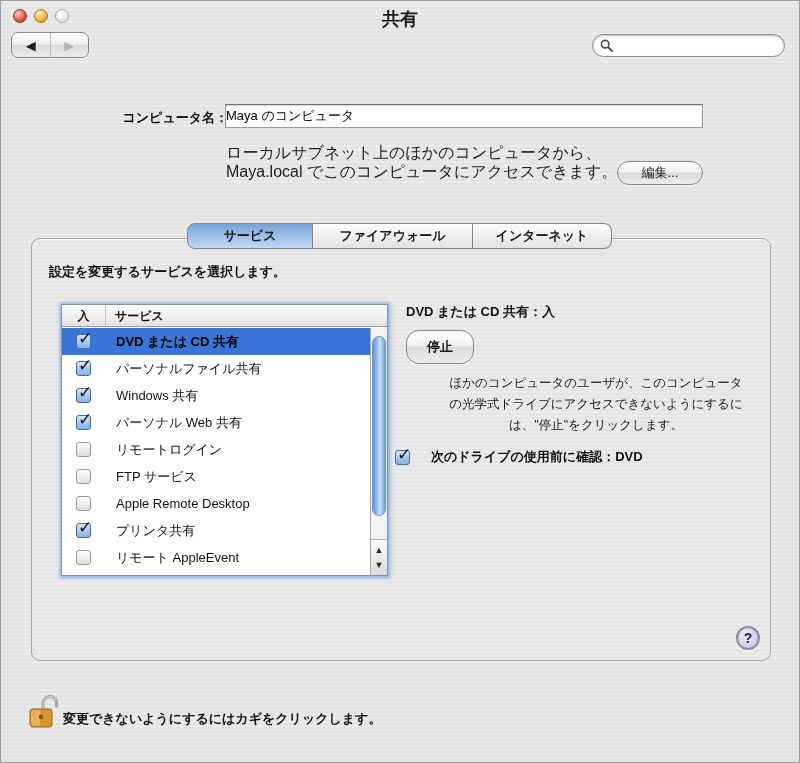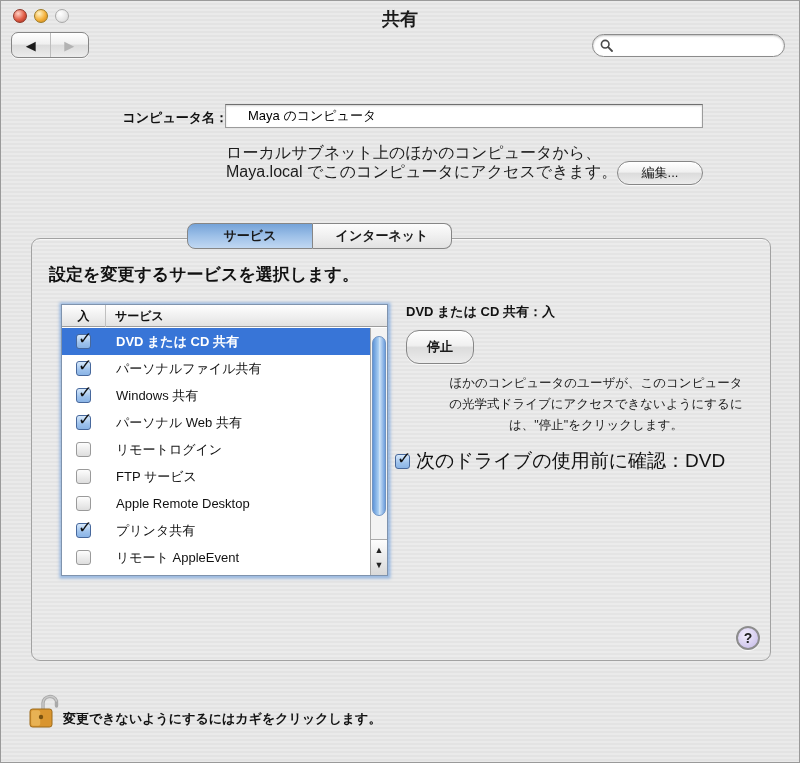--- a/index.html
+++ b/index.html
@@ -31,52 +31,52 @@
               font-size: 13px; font-weight: bold; color: #1a1a1a; display: flex; align-items: center; justify-content: center; }
   .search { position: absolute; left: 591px; top: 33px; width: 193px; height: 23px; border-radius: 12px;
             background: #ffffff; border: 1px solid #8b8b8b; box-shadow: inset 0 1px 2px rgba(0,0,0,.25); display: flex; align-items: center; }
   .search svg { margin-left: 7px; }
   .search input { border: none; outline: none; background: transparent; flex: 1; height: 100%; font-size: 12px; padding: 0 6px 0 3px; }
 
   
   .cname-label { position: absolute; left: 49px; top: 108px; width: 178px; text-align: right; font-size: 13px; font-weight: bold; }
   .cname-field { position: absolute; left: 224px; top: 103px; width: 478px; height: 24px; background: #fff;
                  border: 1px solid #9b9b9b; border-top-color: #6f6f6f; box-shadow: inset 0 1px 2px rgba(0,0,0,.18);
-                 font-size: 13px; padding: 0 22px; font-family: inherit; }
+                 font-size: 13px; padding: 0 0; font-family: inherit; }
   .cname-desc { position: absolute; left: 225px; top: 142px; font-size: 16px; line-height: 19px; color: #1c1c1c; }
   .edit-btn { position: absolute; left: 616px; top: 160px; width: 86px; height: 24px; border-radius: 12px;
               font-size: 13px; color: #1a1a1a; display: flex; align-items: center; justify-content: center; }
 
   
   .tabs { position: absolute; left: 186px; top: 222px; height: 26px; display: flex; z-index: 5; }
   .tab { height: 26px; display: flex; align-items: center; justify-content: center; font-size: 13px; font-weight: bold;
          border: 1px solid #868686; border-left: none; background: linear-gradient(180deg, #fdfdfd, #e2e2e2); color: #1a1a1a; }
   .tab:first-child { border-left: 1px solid #868686; border-radius: 8px 0 0 8px; }
   .tab:last-child { border-radius: 0 8px 8px 0; }
   .tab.selected { background: linear-gradient(180deg, #74a2d8 0%, #9dc0e8 50%, #c1d8f2 100%); }
   .tab.t1 { width: 126px; } .tab.t2 { width: 160px; } .tab.t3 { width: 139px; }
 
   
   .panel { position: absolute; left: 30px; top: 237px; width: 740px; height: 423px; border: 1px solid #a2a2a2;
            border-radius: 9px; background: repeating-linear-gradient(180deg, #ebebeb 0px, #ebebeb 2px, #e4e4e4 2px, #e4e4e4 4px);
            box-shadow: inset 0 1px 0 rgba(255,255,255,.6); }
-  .instruction { position: absolute; left: 48px; top: 262px; font-size: 17px; font-weight: bold; z-index: 6; }
+  .instruction { position: absolute; left: 48px; top: 262px; font-size: 13px; font-weight: bold; z-index: 6; }
 
   
   .svc-list { position: absolute; left: 60px; top: 303px; width: 327px; height: 272px; background: #fff;
               border: 1px solid #7f93ad; box-shadow: 0 0 3px 2.5px rgba(121,166,221,.75); z-index: 6; }
   .list-header { position: absolute; left: 0; top: 0; width: 100%; height: 22px;
                  background: linear-gradient(180deg, #ffffff, #e2e2e2); border-bottom: 1px solid #9c9c9c;
                  font-size: 12px; font-weight: bold; }
   .list-header .col-on { position: absolute; left: 0; top: 3px; width: 43px; text-align: center; }
   .list-header .col-svc { position: absolute; left: 53px; top: 3px; }
   .list-header .col-div { position: absolute; left: 43px; top: 0; width: 1px; height: 22px; background: #c0c0c0; }
   .list-body { position: absolute; left: 0; top: 23px; width: 309px; }
   .svc-row { position: relative; height: 27px; display: flex; align-items: center; font-size: 13px; }
-  .svc-row.selected { background: #3875d7; color: #ffffff; font-weight: bold; }
+  .svc-row.selected { background: #3875d7; color: #000000; font-weight: bold; }
   .cb { position: relative; width: 15px; height: 15px; border-radius: 3px; margin-left: 14px; flex: 0 0 auto;
         border: 1px solid #9a9a9a; background: linear-gradient(180deg, #fdfdfd, #dedede); }
   .cb.checked { border: 1px solid #47689c; background: linear-gradient(180deg, #d7e9fb 0%, #9ec2ec 60%, #8ab4e6 100%); }
   .cb.checked::after { content: "✓"; position: absolute; left: 1px; top: -7px; font-size: 17px; font-weight: 900; color: #101010; }
   .row-label { margin-left: 25px; white-space: nowrap; }
 
   
   .sbar { position: absolute; right: 0; top: 23px; bottom: 0; width: 17px; background: #f3f3f3; border-left: 1px solid #a8a8a8; }
   .sbar-thumb { position: absolute; left: 1px; top: 8px; width: 14px; height: 180px; border-radius: 8px;
                 border: 1px solid #6f94c4;
@@ -86,21 +86,21 @@
   .sbar-arrows .ar { position: absolute; left: 0; width: 100%; text-align: center; font-size: 9px; color: #222; line-height: 1; }
   .sbar-arrows .up { top: 6px; } .sbar-arrows .down { top: 21px; }
 
   
   .detail-heading { position: absolute; left: 405px; top: 302px; font-size: 13px; font-weight: bold; z-index: 6; }
   .stop-btn { position: absolute; left: 405px; top: 329px; width: 68px; height: 34px; border-radius: 13px;
               font-size: 13px; font-weight: bold; color: #1a1a1a; display: flex; align-items: center; justify-content: center; z-index: 6; }
   .detail-desc { position: absolute; left: 405px; top: 372px; width: 380px; font-size: 12.5px; line-height: 21px; color: #1b1b1b; z-index: 6; text-align: center; }
   .confirm-row { position: absolute; left: 394px; top: 447px; display: flex; align-items: center; z-index: 6; }
   .confirm-row .cb { margin-left: 0; }
-  .confirm-row .confirm-label { margin-left: 6px; font-size: 19px; font-weight: normal; }
+  .confirm-row .confirm-label { margin-left: 21px; font-size: 13px; font-weight: bold; }
 
   .help-btn { position: absolute; left: 735px; top: 625px; width: 24px; height: 24px; border-radius: 50%;
               border: 2px solid #8d8d8d; background: radial-gradient(circle at 40% 35%, #f2eefc, #cfc5ec 75%, #b9abdf);
               font-size: 14px; font-weight: bold; color: #222; display: flex; align-items: center; justify-content: center; z-index: 6;
               box-shadow: 0 1px 1px rgba(255,255,255,.9); }
 
   
   .lock { position: absolute; left: 27px; top: 692px; width: 32px; height: 38px; }
   .lock-text { position: absolute; left: 62px; top: 709px; font-size: 13px; font-weight: bold; }
 </style>
@@ -131,20 +131,21 @@
   <div class="cname-label">コンピュータ名：</div>
   <input class="cname-field" type="text" value="Maya のコンピュータ" style="">
   <div class="cname-desc">
     <div>ローカルサブネット上のほかのコンピュータから、</div>
     <div>Maya.local でこのコンピュータにアクセスできます。</div>
   </div>
   <div class="edit-btn aqua" style="border-radius:12px;">編集...</div>
 
   <div class="tabs">
     <div class="tab t1 selected">サービス</div>
+    <div class="tab t2">ファイアウォール</div>
     <div class="tab t3">インターネット</div>
   </div>
 
   <div class="panel"></div>
   <div class="instruction">設定を変更するサービスを選択します。</div>
 
   <div class="svc-list">
     <div class="list-header">
       <span class="col-on">入</span>
       <span class="col-div"></span>

